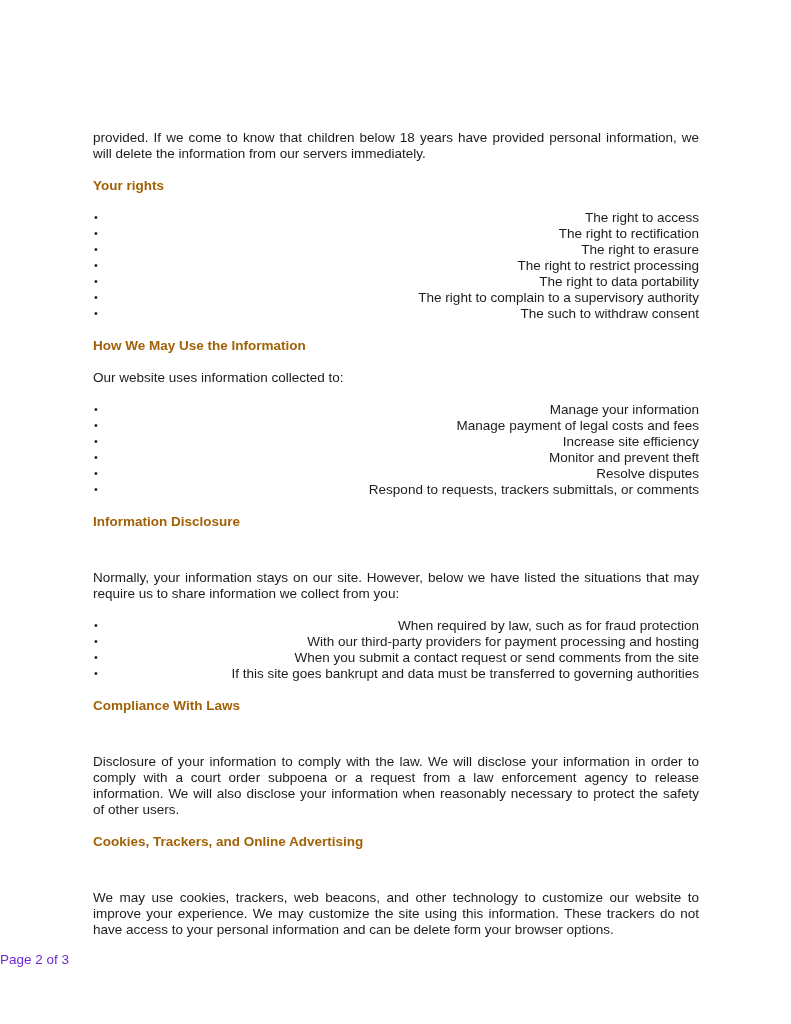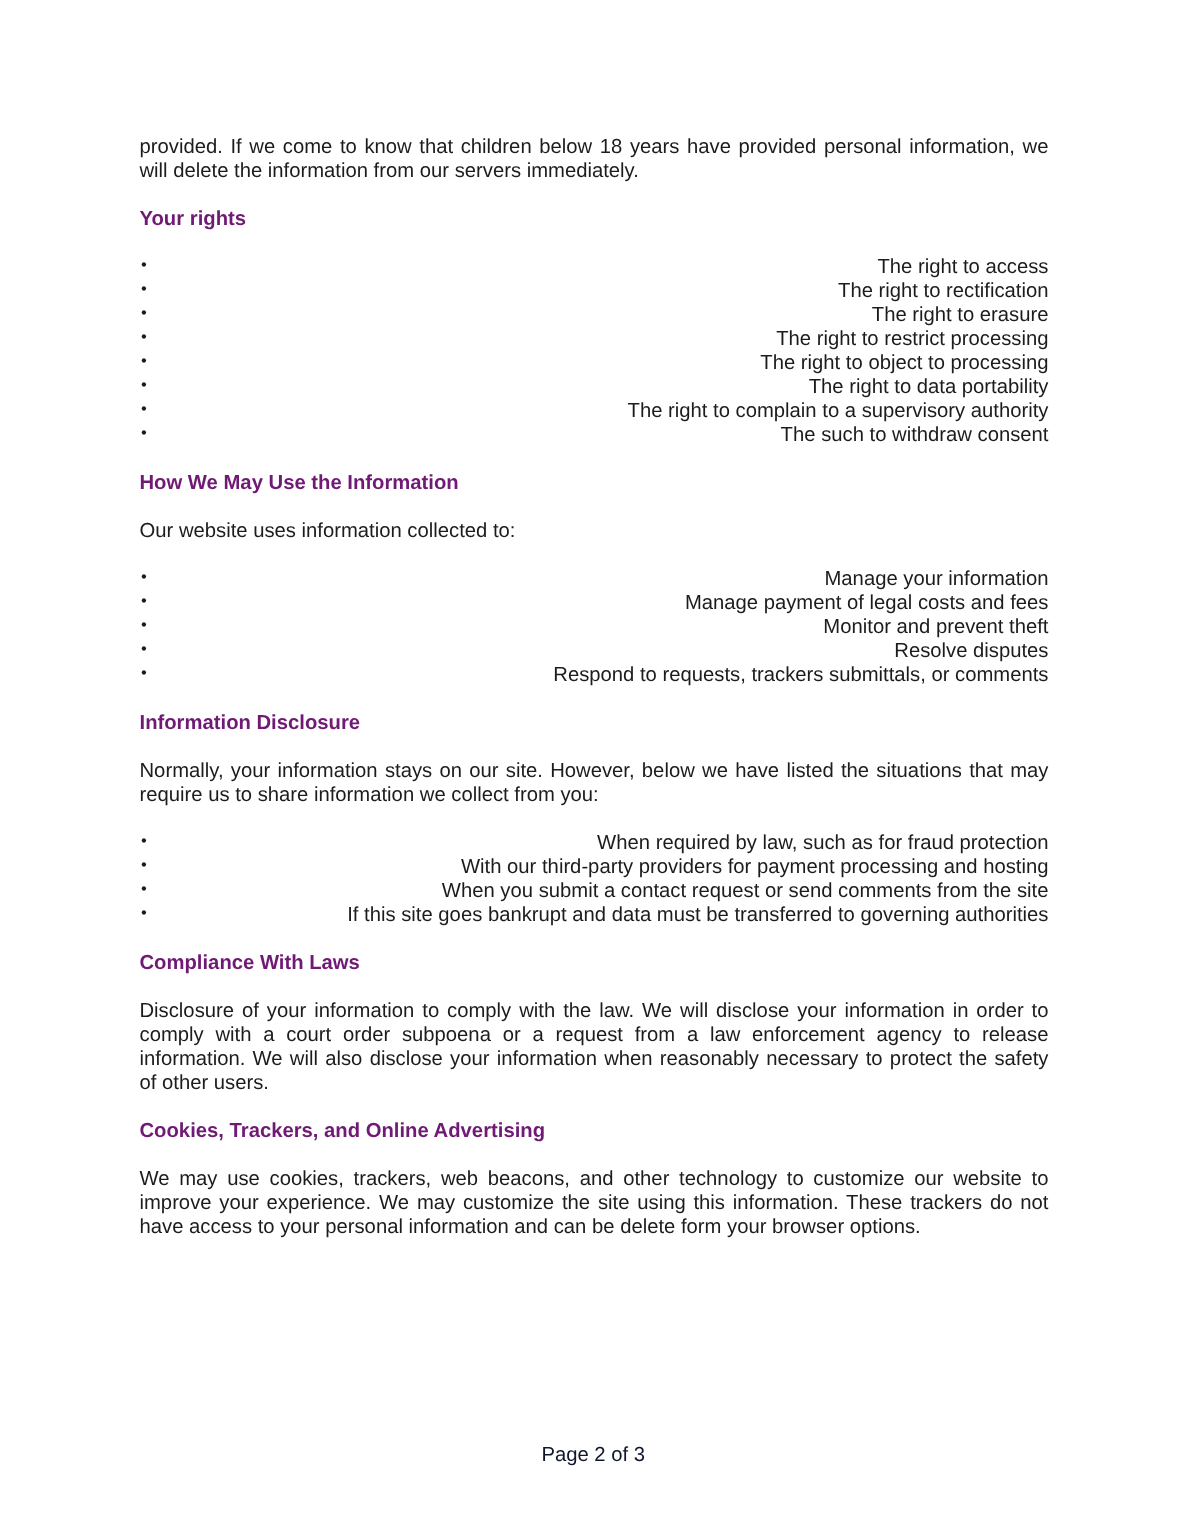--- a/index.html
+++ b/index.html
@@ -22,76 +22,77 @@
     width: 606px;
     font-size: 13.5px;
     line-height: 16px;
   }
   .para, .heading, .bullet-list {
     margin: 0 0 16px 0;
     padding: 0;
   }
   .para.justify {
     text-align: justify;
+    margin-top: 40px;
   }
   .heading {
     font-size: 13.5px;
     font-weight: bold;
-    color: #701a75;
+    color: #a16207;
   }
   .bullet-list {
     list-style: none;
     text-align: right;
   }
   .bullet-list li {
     position: relative;
     padding-left: 25px;
   }
   .bullet-list li::before {
     content: "\2022";
     position: absolute;
     left: 1px;
     top: -1px;
     font-size: 11px;
   }
   .page-footer {
     position: absolute;
-    bottom: 46px;
+    bottom: 56px;
     left: 0;
     width: 100%;
-    text-align: center;
+    text-align: left;
     font-size: 13.5px;
     line-height: 16px;
-    color: #0f172a;
+    color: #6d28d9;
   }
 </style>
 </head>
 <body>
 
 <div class="page-content">
 
   <p class="para justify">provided. If we come to know that children below 18 years have provided personal information, we will delete the information from our servers immediately.</p>
 
   <h2 class="heading">Your rights</h2>
   <ul class="bullet-list">
     <li>The right to access</li>
     <li>The right to rectification</li>
     <li>The right to erasure</li>
     <li>The right to restrict processing</li>
-    <li>The right to object to processing</li>
     <li>The right to data portability</li>
     <li>The right to complain to a supervisory authority</li>
     <li>The such to withdraw consent</li>
   </ul>
 
   <h2 class="heading">How We May Use the Information</h2>
   <p class="para">Our website uses information collected to:</p>
   <ul class="bullet-list">
     <li>Manage your information</li>
     <li>Manage payment of legal costs and fees</li>
+    <li>Increase site efficiency</li>
     <li>Monitor and prevent theft</li>
     <li>Resolve disputes</li>
     <li>Respond to requests, trackers submittals, or comments</li>
   </ul>
 
   <h2 class="heading">Information Disclosure</h2>
   <p class="para justify">Normally, your information stays on our site. However, below we have listed the situations that may require us to share information we collect from you:</p>
   <ul class="bullet-list">
     <li>When required by law, such as for fraud protection</li>
     <li>With our third-party providers for payment processing and hosting</li>

